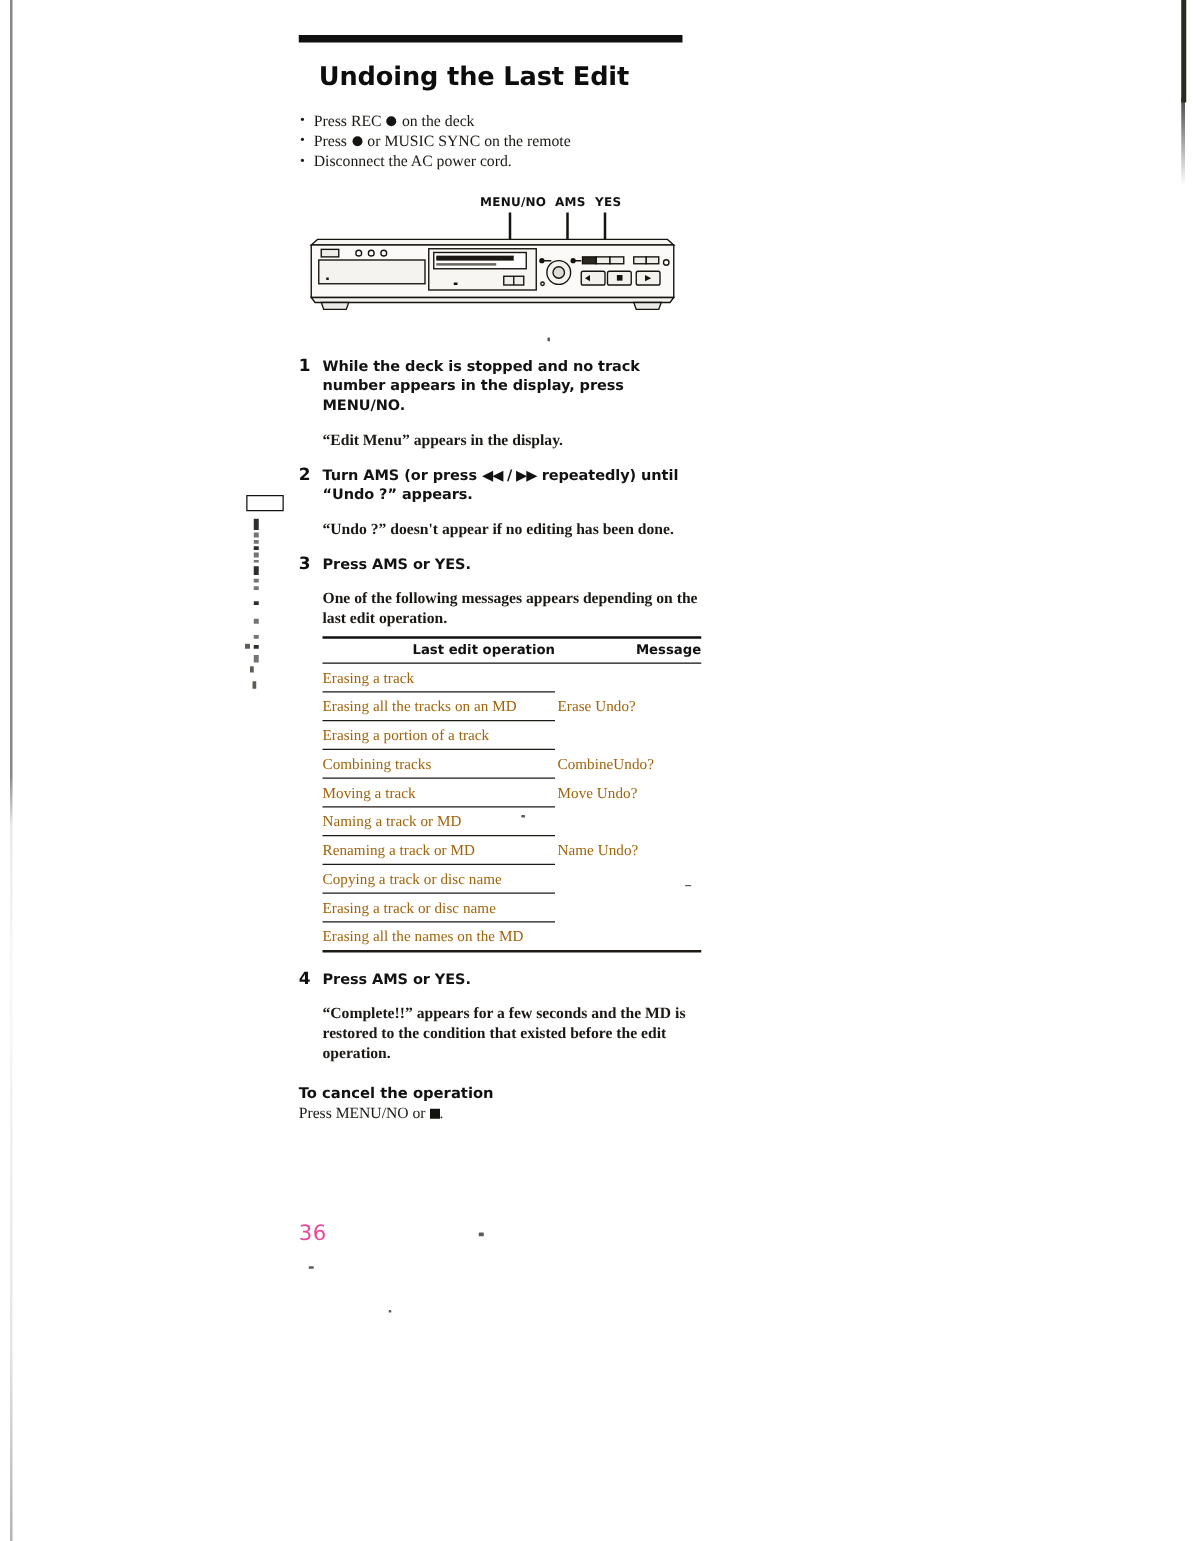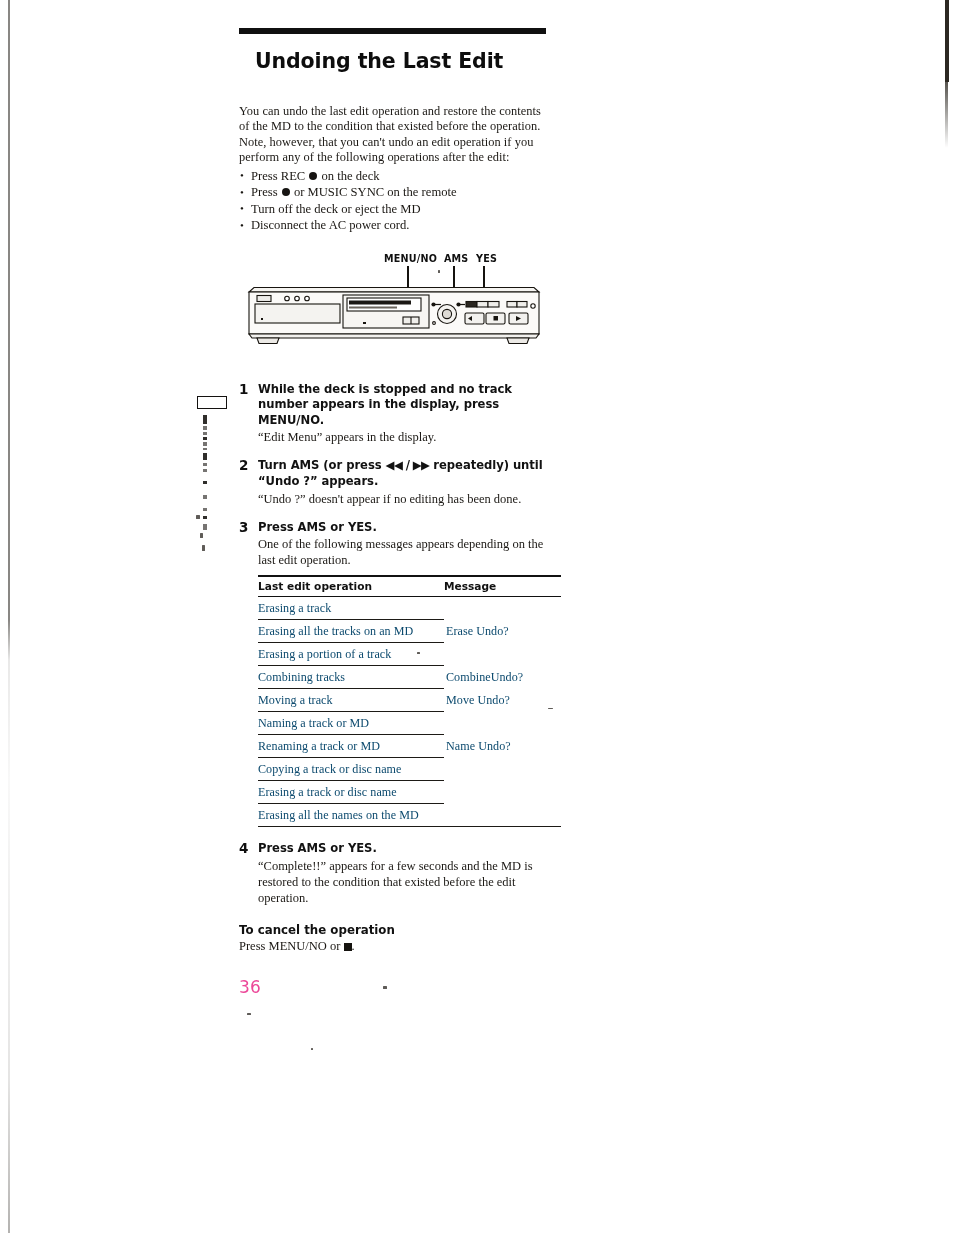--- a/index.html
+++ b/index.html
@@ -187,50 +187,51 @@
     font-size: 11.6px;
     font-weight: bold;
     line-height: 15.6px;
     color: #121212;
     letter-spacing: -0.05px;
   }
   .step-body {
     font-size: 12.5px;
     line-height: 16px;
     color: #1b1814;
-    margin-top: 1px;
+    margin-top: 11px;
+    font-weight: bold;
   }
   .skipsym {
     font-family: "DejaVu Sans", "Liberation Sans", sans-serif;
     letter-spacing: -0.6px;
   }
 
   
   table.msgtable {
     border-collapse: collapse;
     width: 303px;
     margin-top: 7px;
     table-layout: fixed;
   }
   table.msgtable col.c1 { width: 186px; }
   table.msgtable col.c2 { width: 117px; }
   table.msgtable th {
     font-family: "DejaVu Sans", "Liberation Sans", sans-serif;
     font-size: 10.6px;
     font-weight: bold;
-    text-align: left;
+    text-align: right;
     color: #111;
     padding: 3px 0 4px 0;
     border-top: 2.4px solid #111;
     border-bottom: 1.1px solid #111;
   }
   table.msgtable td {
     font-size: 12.1px;
     line-height: 14px;
-    color: #0c4a6e;
+    color: #a16207;
     padding: 4px 0 4px 0;
     vertical-align: top;
     letter-spacing: 0.05px;
   }
   table.msgtable td.op { border-bottom: 1.1px solid #1d1a16; }
   table.msgtable td.msg { padding-left: 2px; }
   table.msgtable tr.last td.op { border-bottom: none; }
   .table-bottom-rule {
     width: 303px;
     height: 1.3px;
@@ -294,26 +295,24 @@
       <i style="top: 93px; height: 3px; opacity: 0.6;"></i>
       <i style="top: 101px; height: 3px; opacity: 0.9;"></i>
       <i style="top: 109px; height: 6px; opacity: 0.6;"></i>
     </div>
 
   <div class="content">
 
     <div class="title-rule"></div>
     <h1 class="title">Undoing the Last Edit</h1>
 
-    <div class="intro">You can undo the last edit operation and restore the contents of the MD to the condition that existed before the operation.  Note, however, that you can't undo an edit operation if you perform any of the following operations after the edit:</div>
 
     <ul class="bullets" id="bullet-list">
         <li><span>Press REC </span><span class="rec-dot"></span><span> on the deck</span></li>
         <li><span>Press </span><span class="rec-dot"></span><span> or MUSIC SYNC on the remote</span></li>
-        <li><span>Turn off the deck or eject the MD</span></li>
         <li><span>Disconnect the AC power cord.</span></li>
       </ul>
 
     <div class="figure">
       <div class="callout-labels">
         <span class="lbl-menu">MENU/NO</span>
         <span class="lbl-ams">AMS</span>
         <span class="lbl-yes">YES</span>
       </div>
       <div class="leader leader-menu"></div>

